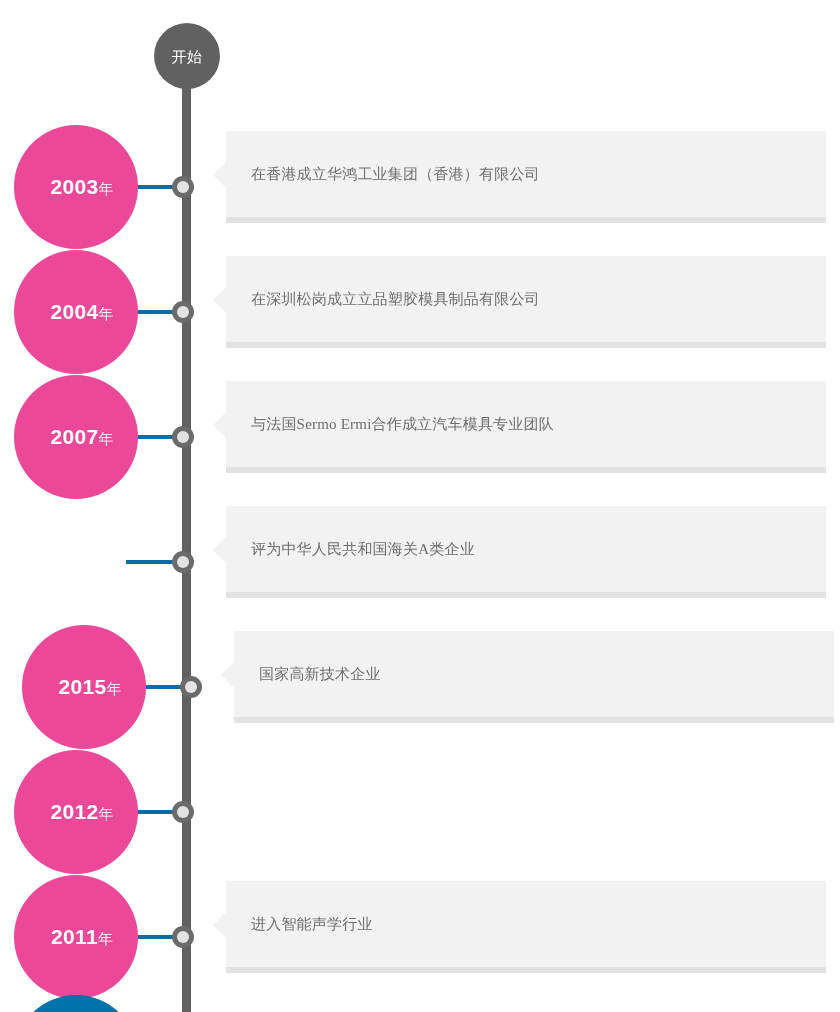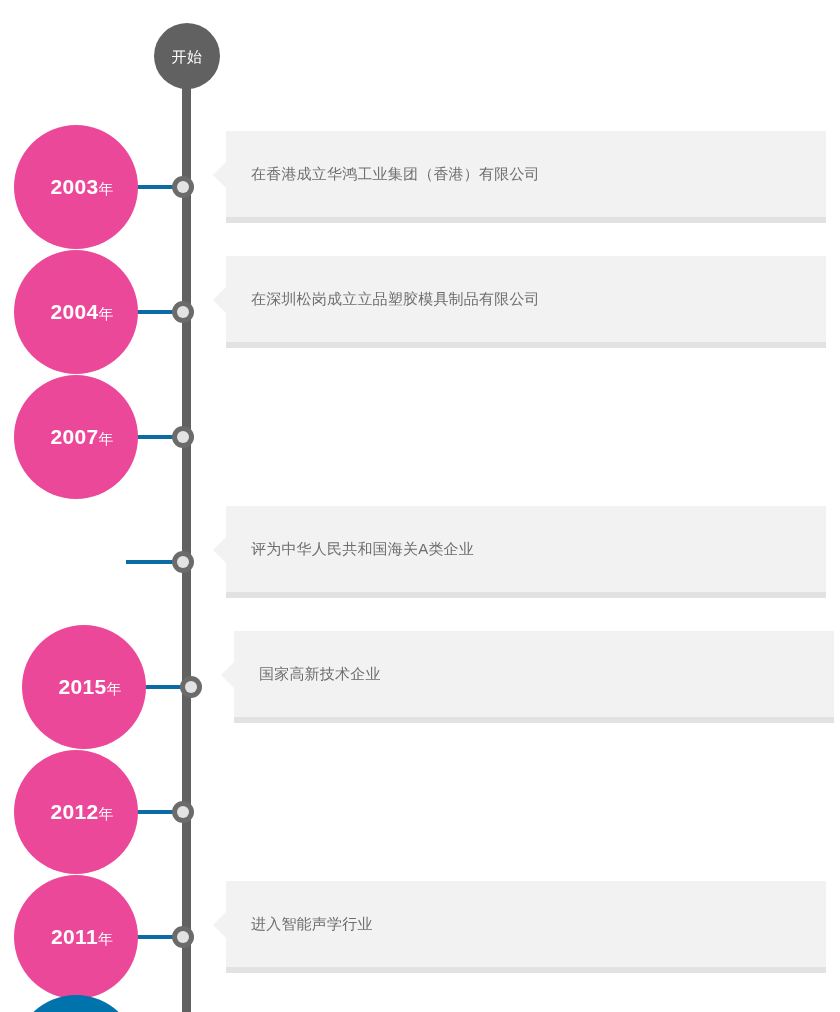--- a/index.html
+++ b/index.html
@@ -127,20 +127,21 @@
   .content-box {
     position: absolute;
     left: 226px;
     top: 6px;
     width: 600px;
     height: 92px;
     background: #f2f2f2;
     border-bottom: 6px solid #e2e2e2;
     box-sizing: border-box;
     z-index: 1;
+    font-family: Liberation Serif, serif;
   }
   .content-text {
     position: absolute;
     left: 25px;
     top: 0;
     height: 86px;
     display: flex;
     align-items: center;
     color: #6e6e6e;
     font-size: 15px;
@@ -211,20 +212,24 @@
   </div>
 
   <div class="row" style="top:375px;text-align:right;">
     <div class="year-circle">
       <span class="year-text"><span class="year-num">2007</span><span class="year-suffix">年</span></span>
     </div>
     <div class="connector"></div>
     <div class="spine-dot">
         <span class="dot-core"></span>
       </div>
+    <div class="content-box">
+      <span class="notch"></span>
+      <span class="content-text">与法国Sermo Ermi合作成立汽车模具专业团队</span>
+    </div>
   </div>
 
   <div class="row" style="top:500px;">
     <div class="connector"></div>
     <div class="spine-dot">
         <span class="dot-core"></span>
       </div>
     <div class="content-box">
       <span class="notch"></span>
       <span class="content-text">评为中华人民共和国海关A类企业</span>

